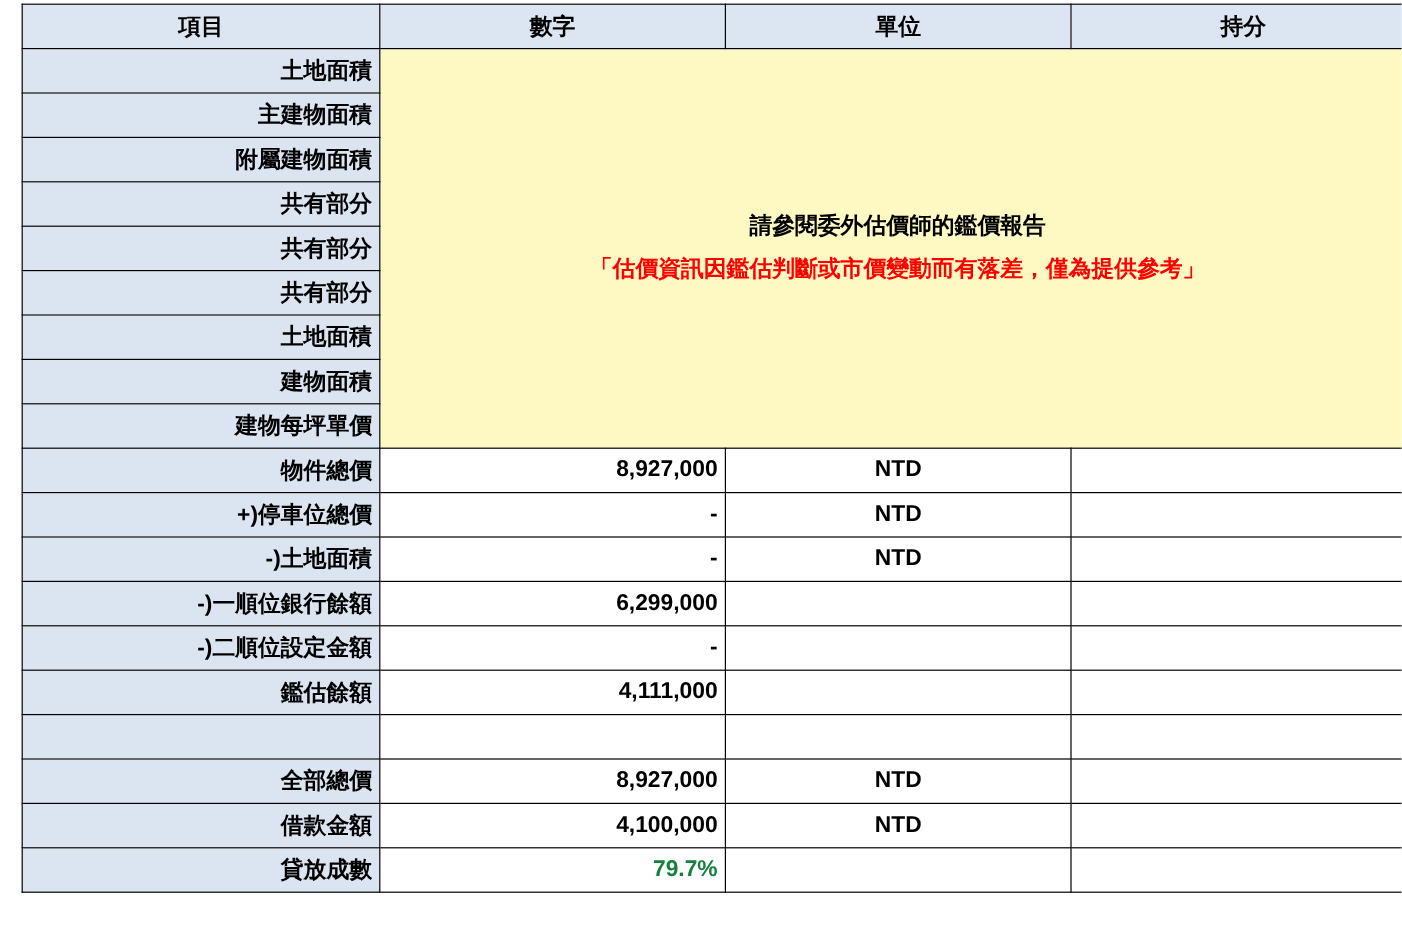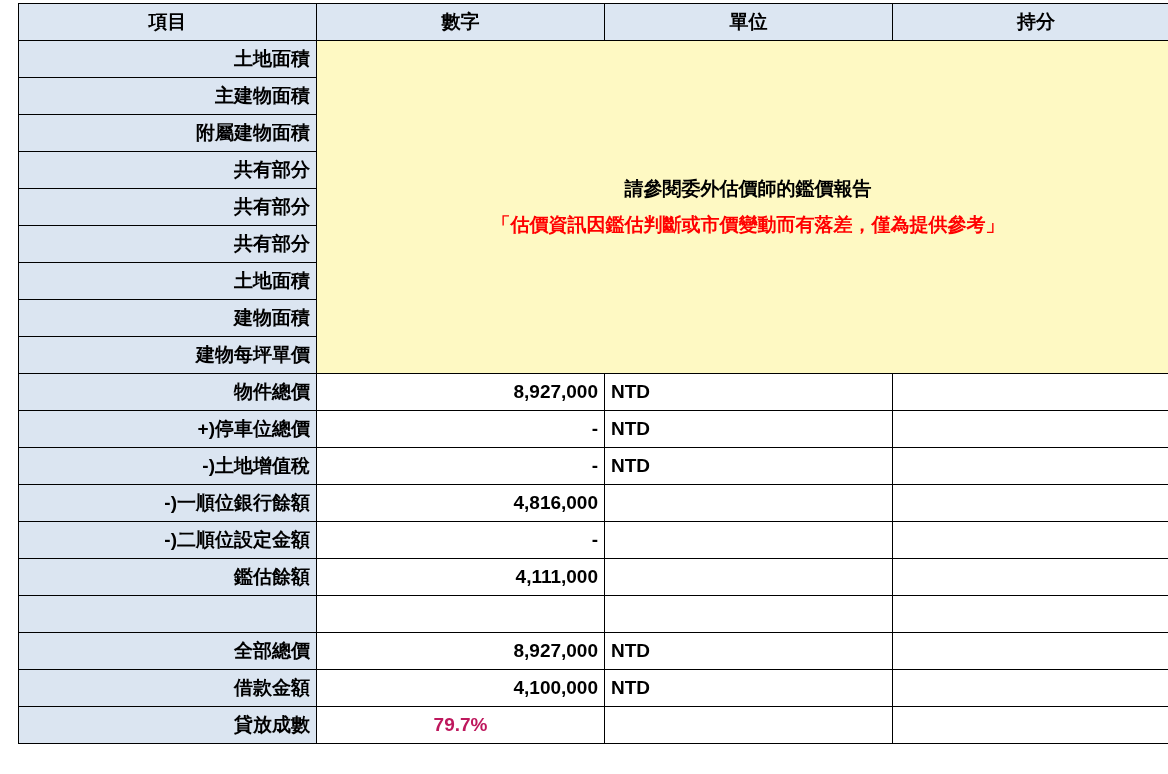--- a/index.html
+++ b/index.html
@@ -52,21 +52,21 @@
   }
   .item-cell.blank {
     background: #dbe5f1;
   }
   .num-cell {
     text-align: right;
     padding-right: 12px;
     background: #ffffff;
   }
   .unit-cell {
-    text-align: left;
+    text-align: center;
     background: #ffffff;
   }
   .share-cell {
     background: #ffffff;
   }
   .merged-note {
     text-align: center;
     vertical-align: middle;
     background: #fef9c3;
     padding: 10px 12px;
@@ -79,22 +79,22 @@
     line-height: 1.9;
   }
   .merged-note .line2 {
     font-size: 19px;
     font-weight: bold;
     color: #ff0000;
     line-height: 1.9;
     font-family: Liberation Serif, serif;
   }
   .pct {
-    color: #be185d;
-    text-align: center;
+    color: #15803d;
+    text-align: right;
     padding-left: 10px;
     font-size: 20px;
   }
   .empty-row td {
     background: #ffffff;
   }
   .empty-row td.item-cell {
     background: #dbe5f1;
   }
 </style>
@@ -155,28 +155,28 @@
         <td class="unit-cell">NTD</td>
         <td class="share-cell"></td>
       </tr>
       <tr>
         <td class="item-cell">+)停車位總價</td>
         <td class="num-cell">-</td>
         <td class="unit-cell">NTD</td>
         <td class="share-cell"></td>
       </tr>
       <tr>
-        <td class="item-cell">-)土地增值稅</td>
+        <td class="item-cell">-)土地面積</td>
         <td class="num-cell">-</td>
         <td class="unit-cell">NTD</td>
         <td class="share-cell"></td>
       </tr>
       <tr>
         <td class="item-cell">-)一順位銀行餘額</td>
-        <td class="num-cell">4,816,000</td>
+        <td class="num-cell">6,299,000</td>
         <td class="unit-cell"></td>
         <td class="share-cell"></td>
       </tr>
       <tr>
         <td class="item-cell">-)二順位設定金額</td>
         <td class="num-cell">-</td>
         <td class="unit-cell"></td>
         <td class="share-cell"></td>
       </tr>
       <tr>

